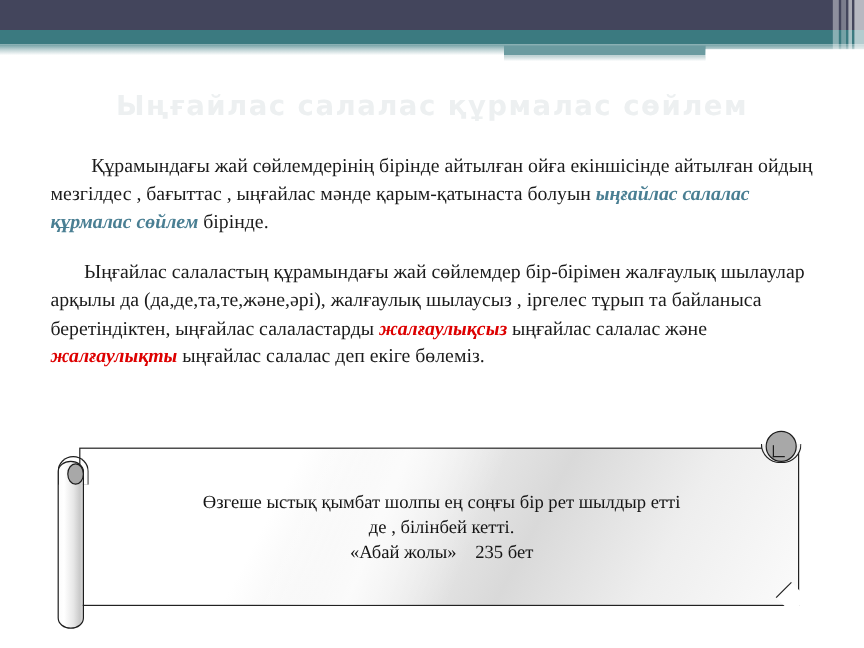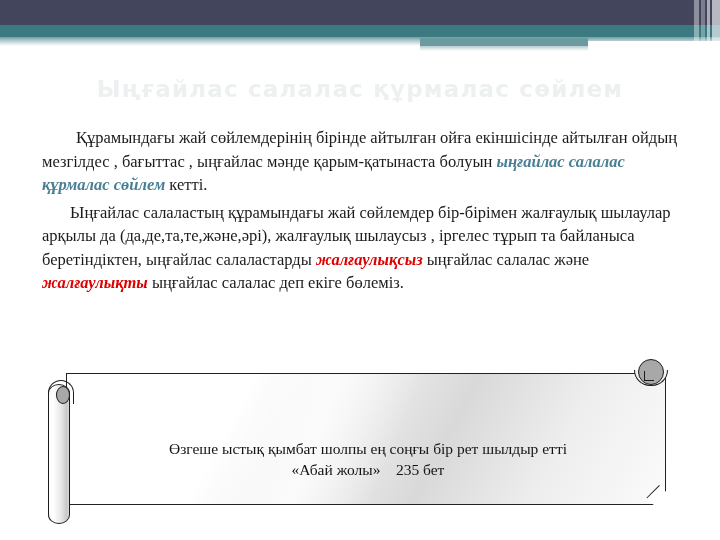--- a/index.html
+++ b/index.html
@@ -94,21 +94,21 @@
     position: absolute;
     left: 42px; top: 126px;
     width: 640px;
     font-size: 16.5px;
     line-height: 23.5px;
     color: #1b1b1b;
     text-align: left;
   }
   .para { margin: 0 0 4px 0; }
   .para.p1 { text-indent: 34px; }
-  .para.p2 { text-indent: 28px; margin-top: 4px; }
+  .para.p2 { text-indent: 28px; margin-top: 18px; }
   .hl-teal {
     color: #4a7f93;
     font-weight: bold;
     font-style: italic;
   }
   .hl-red {
     color: #dd0000;
     font-weight: bold;
     font-style: italic;
   }
@@ -200,21 +200,20 @@
   }
 
   .scroll-text {
     position: absolute;
     left: 52px; top: 50px;
     width: 556px;
     text-align: center;
     font-size: 15.5px;
     line-height: 21px;
     color: #141414;
-    margin-top: 30px;
   }
   .scroll-line { display: block; white-space: pre; }
 </style>
 </head>
 <body>
 
 <div class="slide">
 
   <div class="band-navy"></div>
   <div class="band-teal"></div>
@@ -227,21 +226,21 @@
     <div class="strip s1"></div>
     <div class="strip s2"></div>
     <div class="strip s3"></div>
     <div class="strip s4"></div>
   </div>
 
   <div class="page-title">Ыңғайлас салалас құрмалас сөйлем</div>
 
   <div class="body-copy">
 
-    <p class="para p1"><span>Құрамындағы жай сөйлемдерінің бірінде айтылған ойға екіншісінде айтылған ойдың мезгілдес , бағыттас , ыңғайлас мәнде қарым-қатынаста болуын </span><span class="hl-teal">ыңғайлас салалас құрмалас сөйлем</span><span> кетті.</span></p>
+    <p class="para p1"><span>Құрамындағы жай сөйлемдерінің бірінде айтылған ойға екіншісінде айтылған ойдың мезгілдес , бағыттас , ыңғайлас мәнде қарым-қатынаста болуын </span><span class="hl-teal">ыңғайлас салалас құрмалас сөйлем</span><span> бірінде.</span></p>
 
     <p class="para p2"><span>Ыңғайлас салаластың құрамындағы жай сөйлемдер бір-бірімен жалғаулық шылаулар арқылы да (да,де,та,те,және,әрі), жалғаулық шылаусыз , іргелес тұрып та байланыса беретіндіктен, ыңғайлас салаластарды </span><span class="hl-red">жалғаулықсыз</span><span> ыңғайлас салалас және </span><span class="hl-red">жалғаулықты</span><span> ыңғайлас салалас деп екіге бөлеміз.</span></p>
 
   </div>
 
   <div class="scroll-wrap">
 
     <div class="scroll-body">
       <div class="scroll-sheen"></div>
     </div>
@@ -251,18 +250,19 @@
     <div class="roll-left-arc"></div>
     <div class="roll-left"></div>
     <div class="roll-left-cap"></div>
 
     <div class="roll-right-arc"></div>
     <div class="roll-right-cap"></div>
     <div class="roll-right-tick"></div>
 
     <div class="scroll-text">
       <span class="scroll-line">Өзгеше ыстық қымбат шолпы ең соңғы бір рет шылдыр етті</span>
+      <span class="scroll-line">де , білінбей кетті.</span>
       <span class="scroll-line">«Абай жолы»    235 бет</span>
     </div>
 
   </div>
 
 </div>
 
 </body></html>

